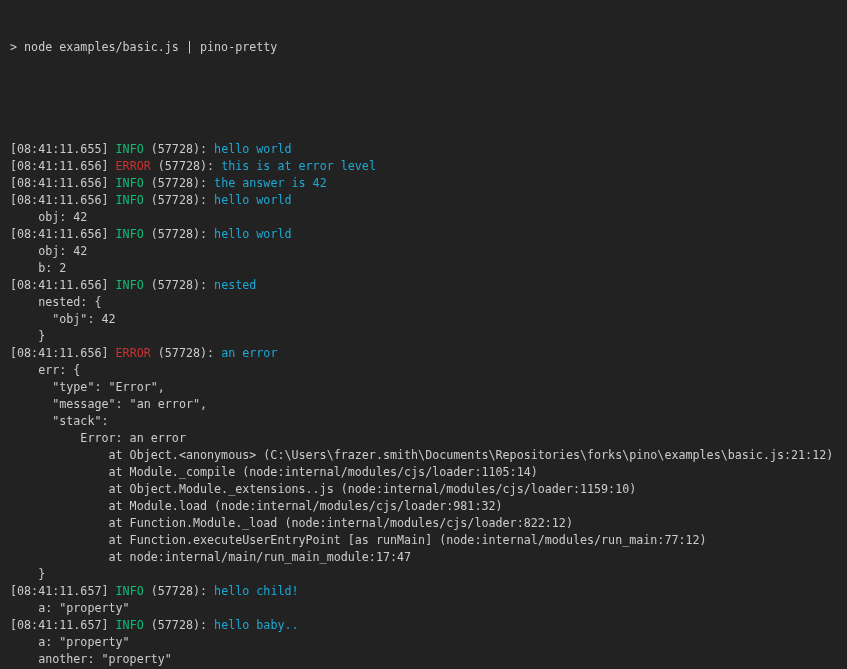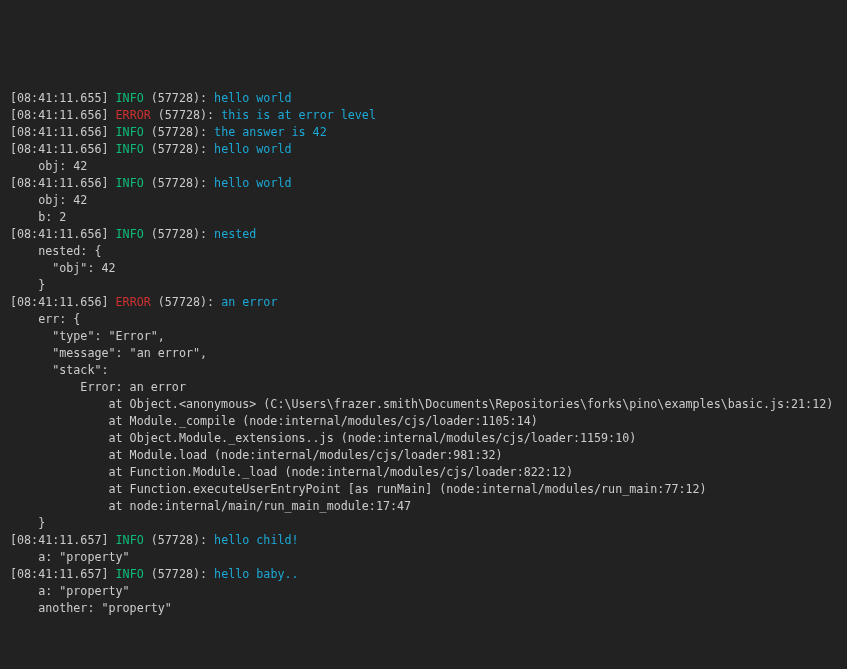--- a/index.html
+++ b/index.html
@@ -26,15 +26,16 @@
   }
   .line {
     height: 17px;
     white-space: pre;
   }
 </style>
 </head>
 <body style="background: rgb(34, 34, 34);">
 
 <div class="terminal">
+  <div class="line">&gt; node examples/basic.js | pino-pretty</div>
   <div class="line"> </div>
   <div id="log-lines"><div class="line"><span style="color: rgb(204, 204, 204);">[08:41:11.655] </span><span style="color: rgb(13, 188, 121);">INFO</span><span style="color: rgb(204, 204, 204);"> (57728): </span><span style="color: rgb(28, 169, 214);">hello world</span></div><div class="line"><span style="color: rgb(204, 204, 204);">[08:41:11.656] </span><span style="color: rgb(205, 49, 49);">ERROR</span><span style="color: rgb(204, 204, 204);"> (57728): </span><span style="color: rgb(28, 169, 214);">this is at error level</span></div><div class="line"><span style="color: rgb(204, 204, 204);">[08:41:11.656] </span><span style="color: rgb(13, 188, 121);">INFO</span><span style="color: rgb(204, 204, 204);"> (57728): </span><span style="color: rgb(28, 169, 214);">the answer is 42</span></div><div class="line"><span style="color: rgb(204, 204, 204);">[08:41:11.656] </span><span style="color: rgb(13, 188, 121);">INFO</span><span style="color: rgb(204, 204, 204);"> (57728): </span><span style="color: rgb(28, 169, 214);">hello world</span></div><div class="line"><span style="color: rgb(204, 204, 204);">    obj: 42</span></div><div class="line"><span style="color: rgb(204, 204, 204);">[08:41:11.656] </span><span style="color: rgb(13, 188, 121);">INFO</span><span style="color: rgb(204, 204, 204);"> (57728): </span><span style="color: rgb(28, 169, 214);">hello world</span></div><div class="line"><span style="color: rgb(204, 204, 204);">    obj: 42</span></div><div class="line"><span style="color: rgb(204, 204, 204);">    b: 2</span></div><div class="line"><span style="color: rgb(204, 204, 204);">[08:41:11.656] </span><span style="color: rgb(13, 188, 121);">INFO</span><span style="color: rgb(204, 204, 204);"> (57728): </span><span style="color: rgb(28, 169, 214);">nested</span></div><div class="line"><span style="color: rgb(204, 204, 204);">    nested: {</span></div><div class="line"><span style="color: rgb(204, 204, 204);">      "obj": 42</span></div><div class="line"><span style="color: rgb(204, 204, 204);">    }</span></div><div class="line"><span style="color: rgb(204, 204, 204);">[08:41:11.656] </span><span style="color: rgb(205, 49, 49);">ERROR</span><span style="color: rgb(204, 204, 204);"> (57728): </span><span style="color: rgb(28, 169, 214);">an error</span></div><div class="line"><span style="color: rgb(204, 204, 204);">    err: {</span></div><div class="line"><span style="color: rgb(204, 204, 204);">      "type": "Error",</span></div><div class="line"><span style="color: rgb(204, 204, 204);">      "message": "an error",</span></div><div class="line"><span style="color: rgb(204, 204, 204);">      "stack":</span></div><div class="line"><span style="color: rgb(204, 204, 204);">          Error: an error</span></div><div class="line"><span style="color: rgb(204, 204, 204);">              at Object.&lt;anonymous&gt; (C:\Users\frazer.smith\Documents\Repositories\forks\pino\examples\basic.js:21:12)</span></div><div class="line"><span style="color: rgb(204, 204, 204);">              at Module._compile (node:internal/modules/cjs/loader:1105:14)</span></div><div class="line"><span style="color: rgb(204, 204, 204);">              at Object.Module._extensions..js (node:internal/modules/cjs/loader:1159:10)</span></div><div class="line"><span style="color: rgb(204, 204, 204);">              at Module.load (node:internal/modules/cjs/loader:981:32)</span></div><div class="line"><span style="color: rgb(204, 204, 204);">              at Function.Module._load (node:internal/modules/cjs/loader:822:12)</span></div><div class="line"><span style="color: rgb(204, 204, 204);">              at Function.executeUserEntryPoint [as runMain] (node:internal/modules/run_main:77:12)</span></div><div class="line"><span style="color: rgb(204, 204, 204);">              at node:internal/main/run_main_module:17:47</span></div><div class="line"><span style="color: rgb(204, 204, 204);">    }</span></div><div class="line"><span style="color: rgb(204, 204, 204);">[08:41:11.657] </span><span style="color: rgb(13, 188, 121);">INFO</span><span style="color: rgb(204, 204, 204);"> (57728): </span><span style="color: rgb(28, 169, 214);">hello child!</span></div><div class="line"><span style="color: rgb(204, 204, 204);">    a: "property"</span></div><div class="line"><span style="color: rgb(204, 204, 204);">[08:41:11.657] </span><span style="color: rgb(13, 188, 121);">INFO</span><span style="color: rgb(204, 204, 204);"> (57728): </span><span style="color: rgb(28, 169, 214);">hello baby..</span></div><div class="line"><span style="color: rgb(204, 204, 204);">    a: "property"</span></div><div class="line"><span style="color: rgb(204, 204, 204);">    another: "property"</span></div><div class="line"></div></div>
 </div>
 
 </body></html>

